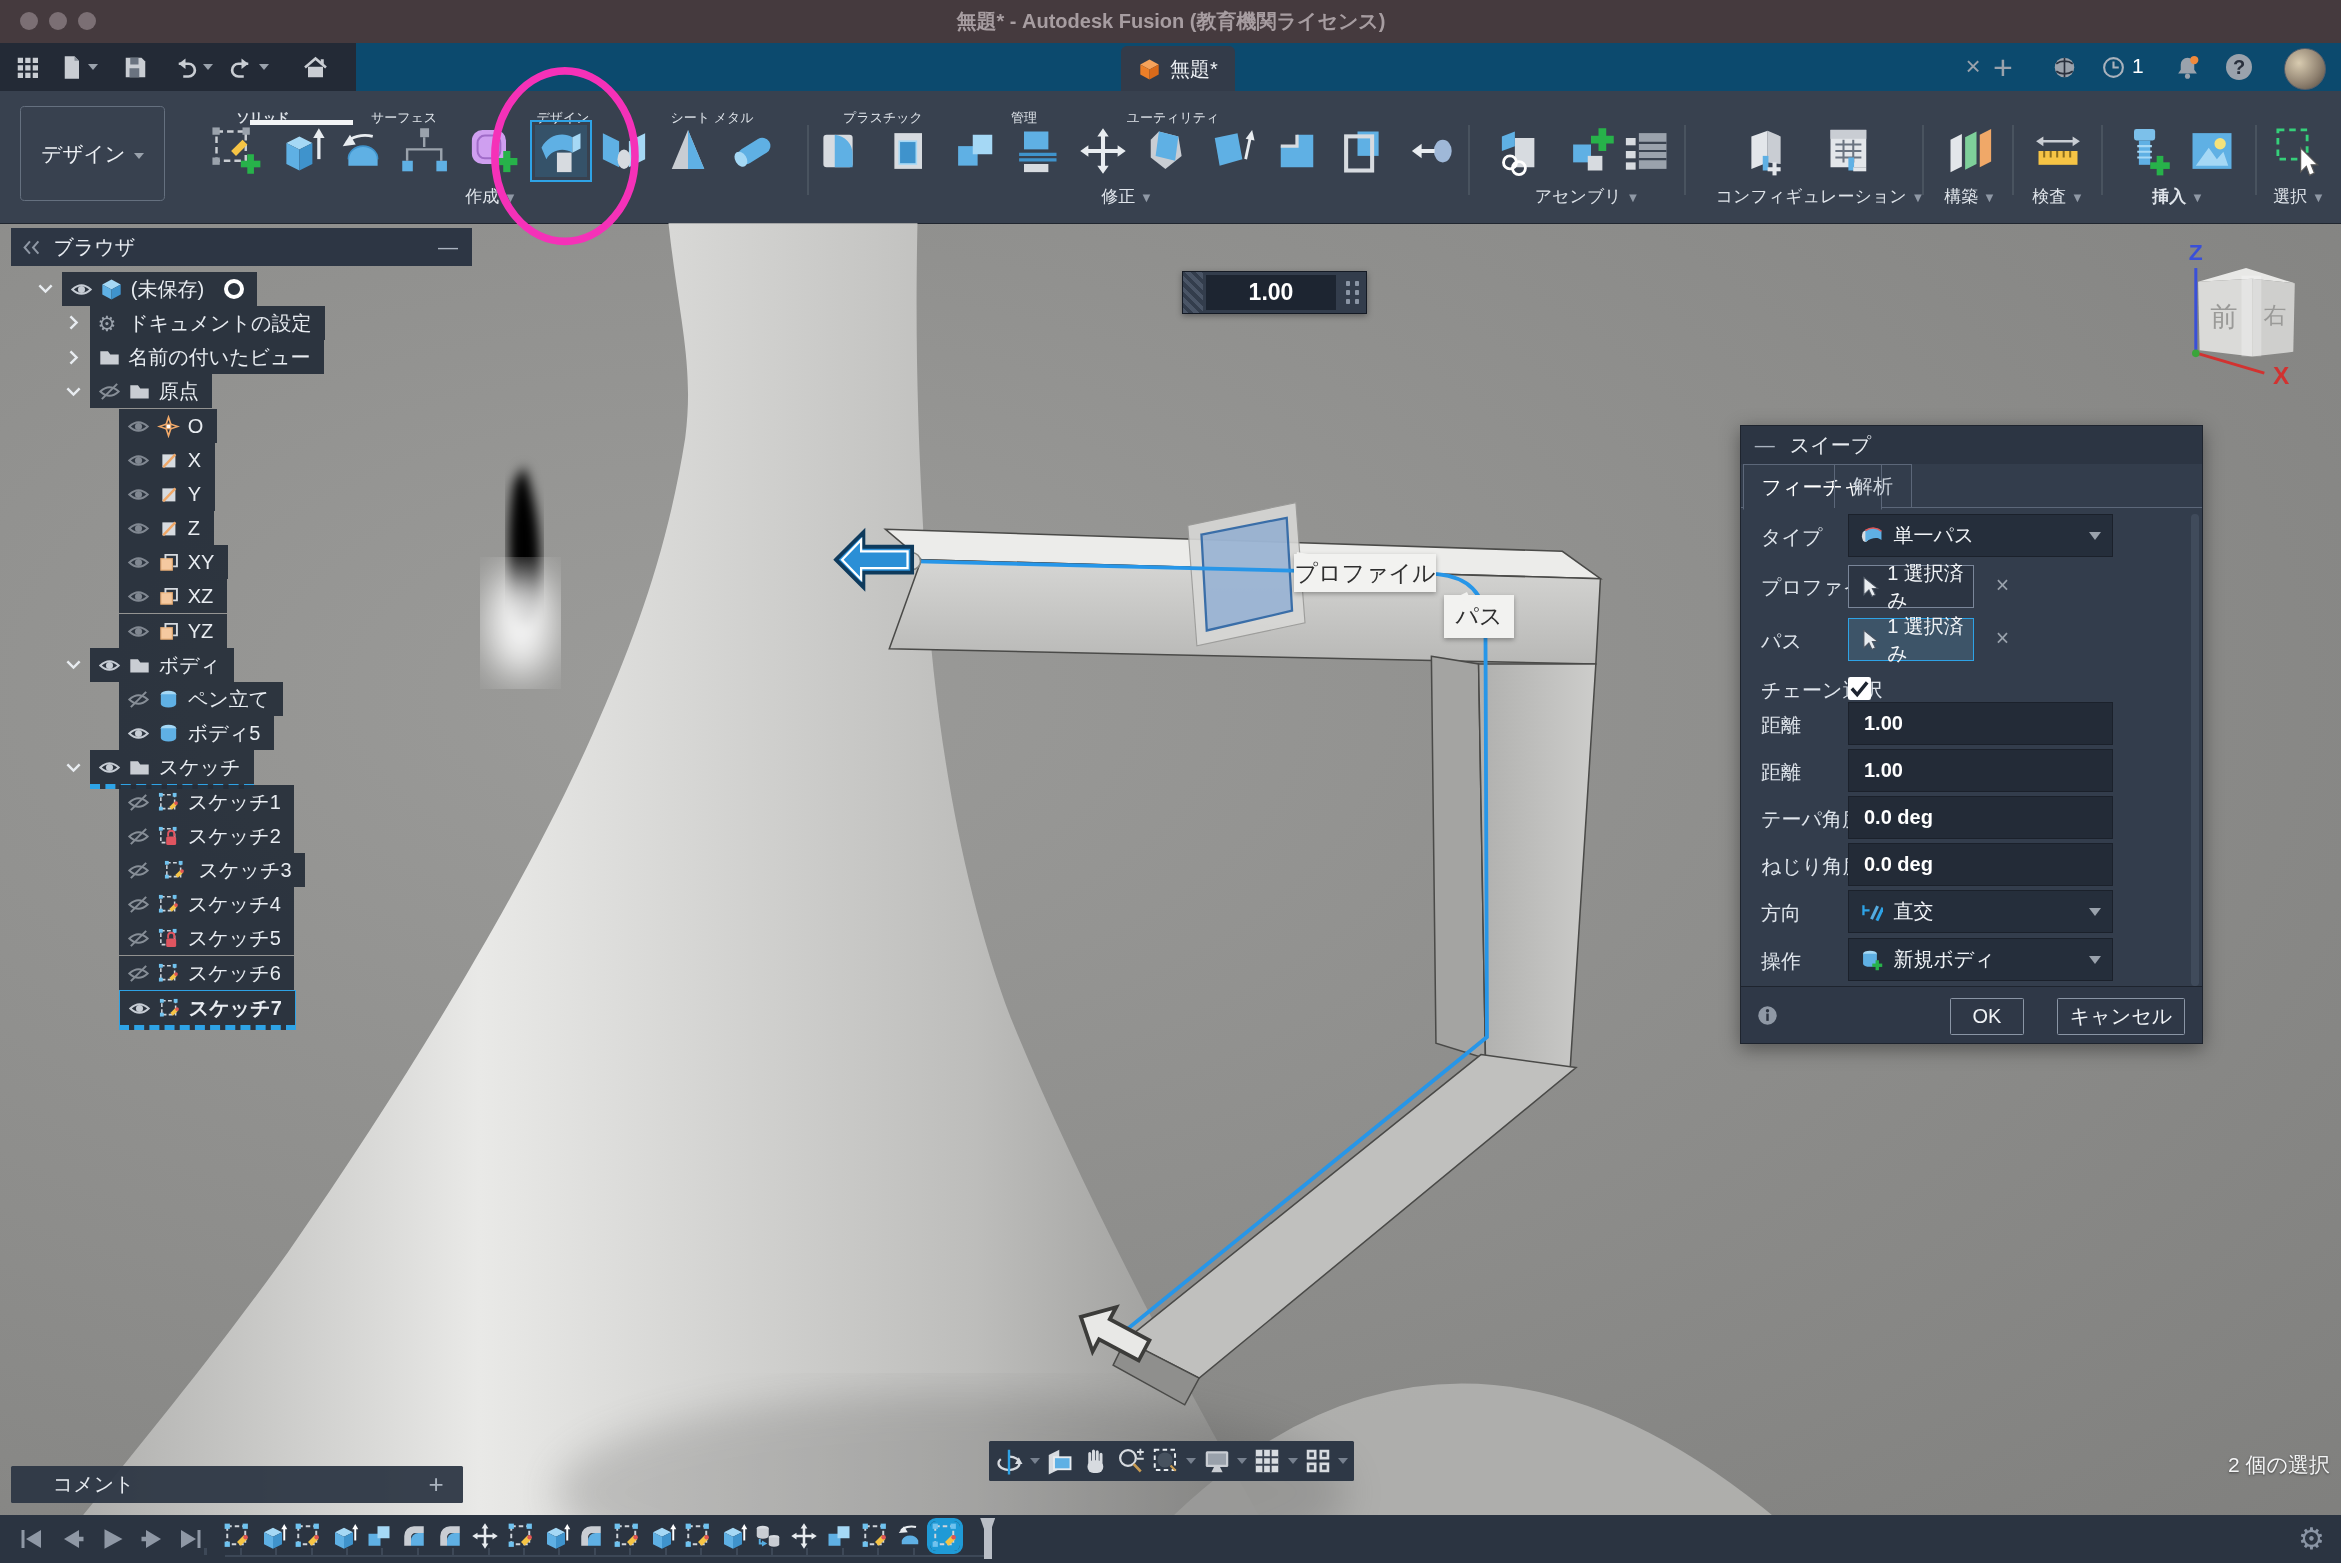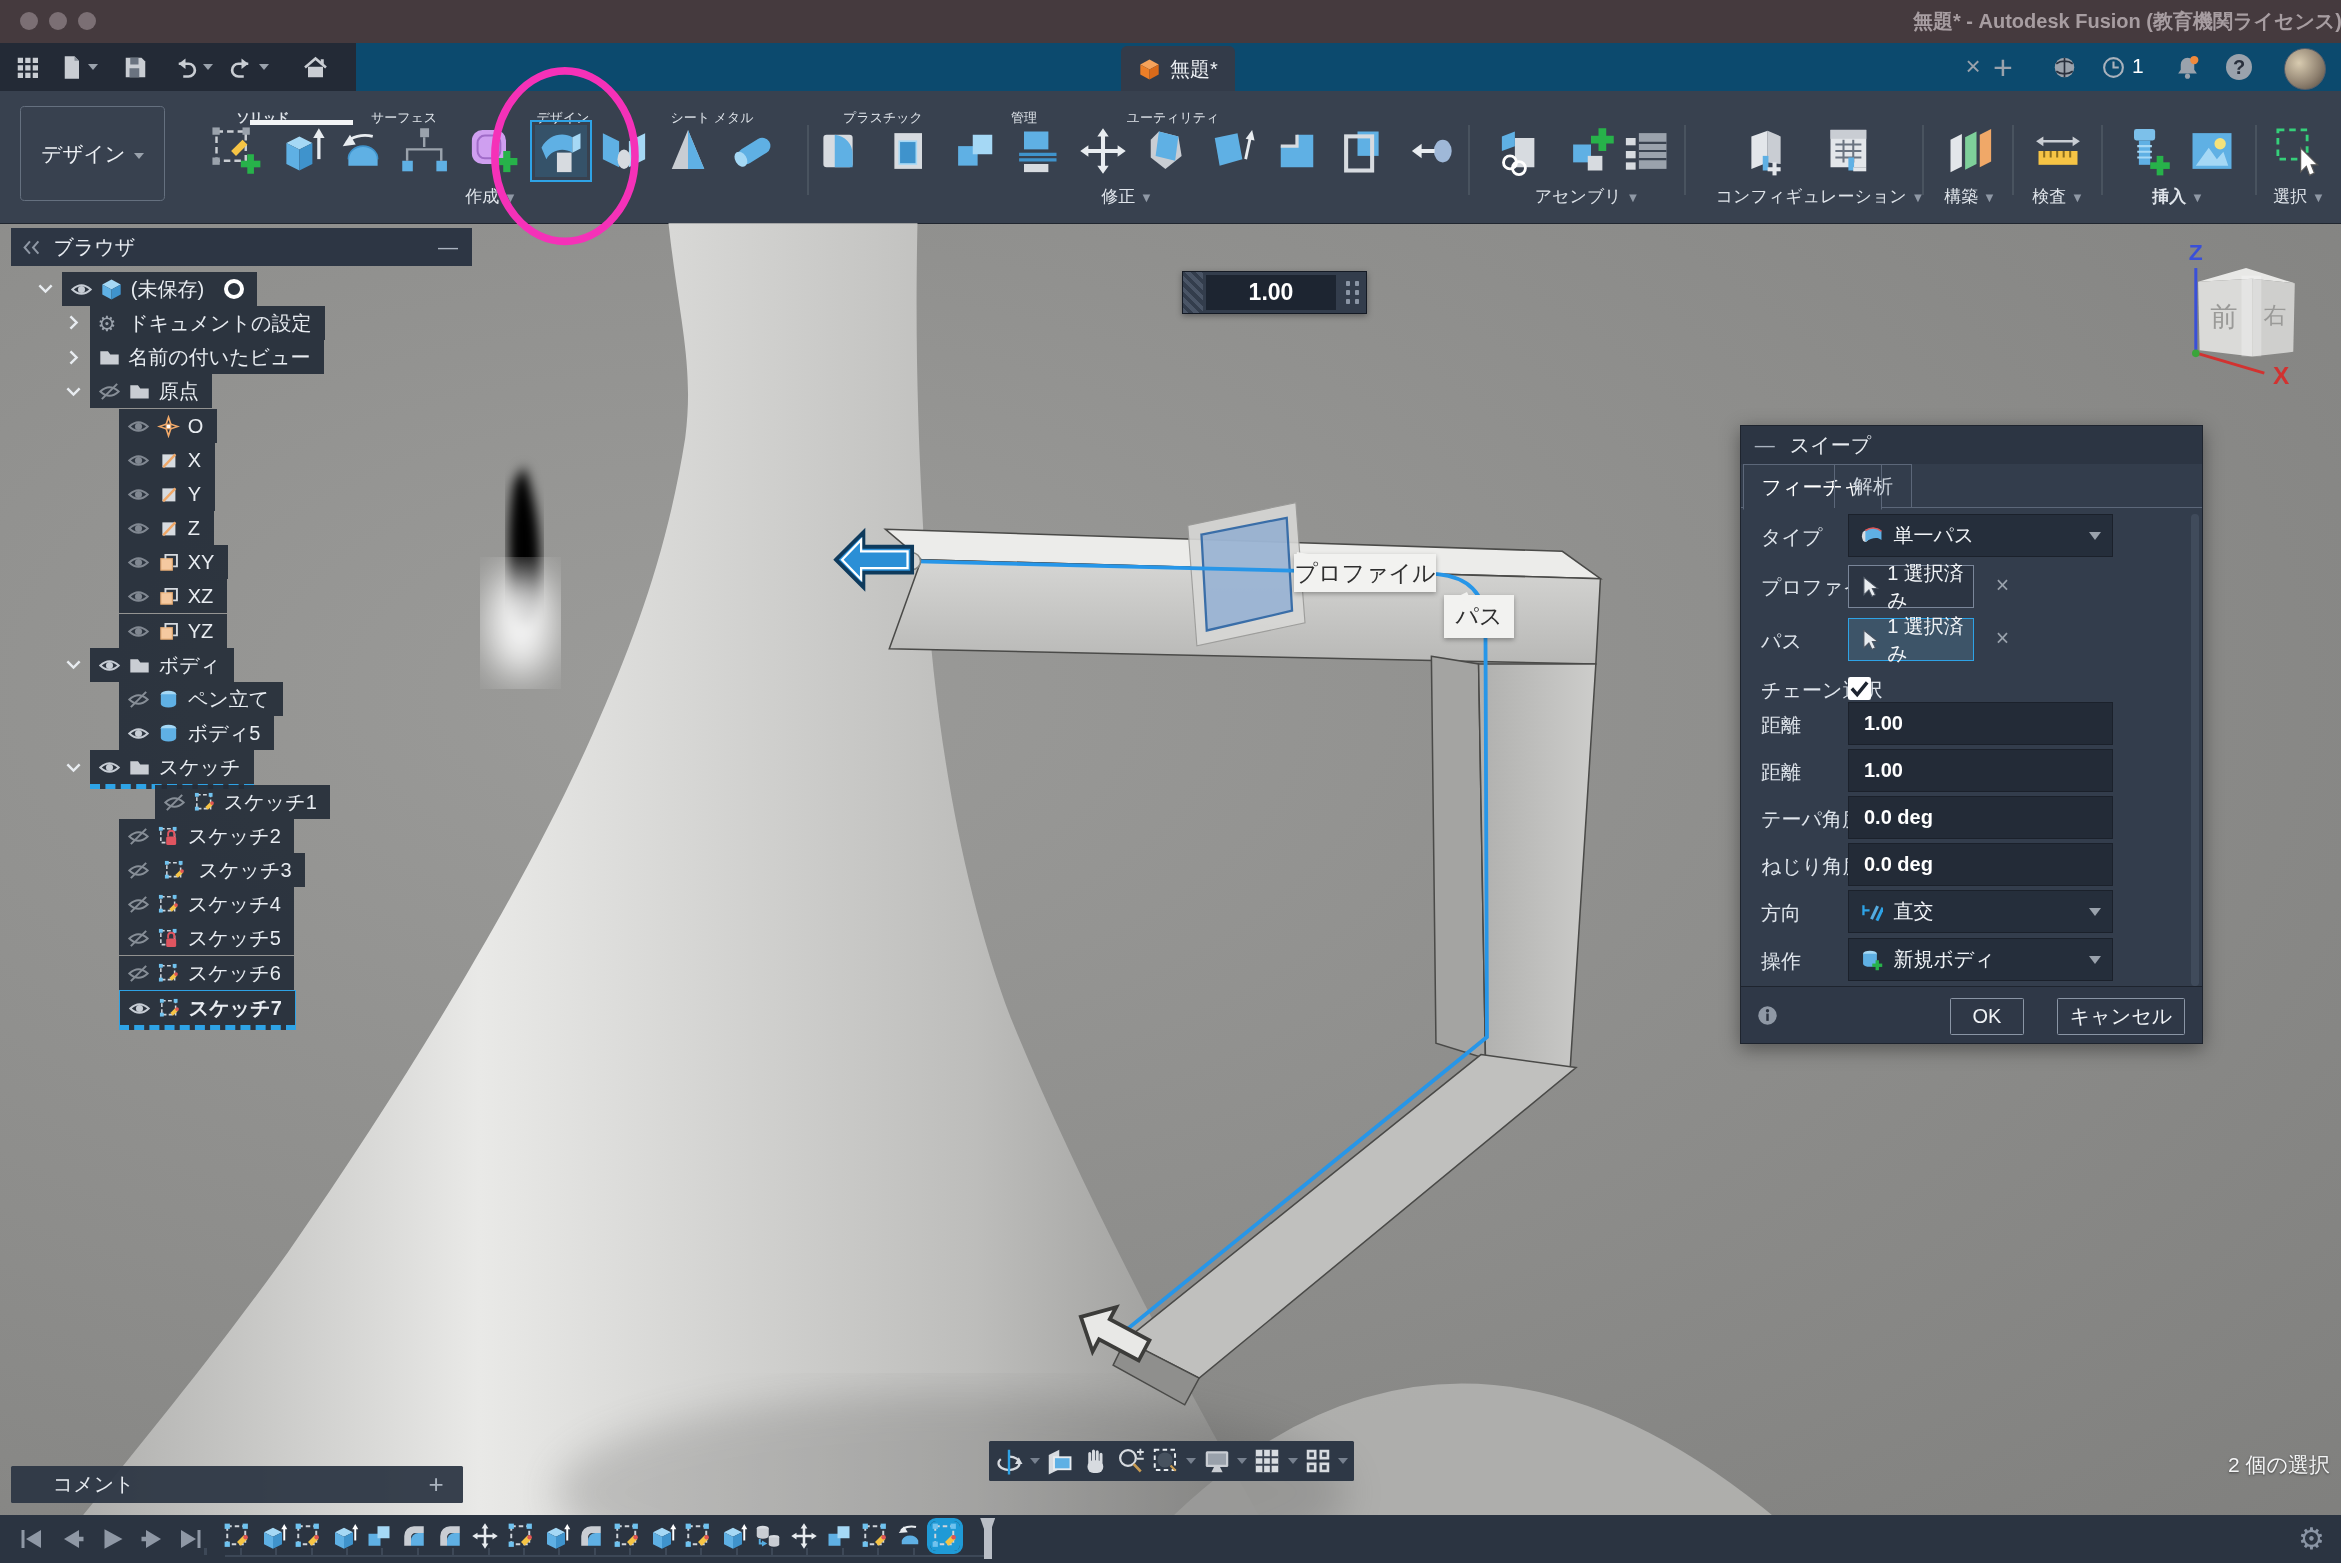--- a/index.html
+++ b/index.html
@@ -2,21 +2,21 @@
 <html style="font-size:12px"><head>
 <meta charset="utf-8">
 <style>
   html,body{margin:0;padding:0;background:#1b1e26;}
   #app{position:relative;width:2342px;height:1564px;overflow:hidden;
        font-family:"Liberation Sans","DejaVu Sans",sans-serif;color:#e8ecf1;}
   .abs{position:absolute;}
   
   #titlebar{left:0;top:0;width:2342px;height:43px;background:#453a3e;}
   .tlight{position:absolute;top:12px;width:18px;height:18px;border-radius:50%;background:#7b6f74;}
-  #win-title{position:absolute;top:0;left:0;width:100%;height:43px;line-height:43px;text-align:right;
+  #win-title{position:absolute;top:0;left:0;width:100%;height:43px;line-height:43px;text-align:center;
              color:#a79da1;font-size:20px;font-weight:bold;}
   
   #tabrow{left:0;top:43px;width:2342px;height:49px;background:#0c4a6e;}
   #qatbg{position:absolute;left:0;top:0;width:356px;height:49px;background:#232a36;}
   .qicon{position:absolute;top:10.7px;width:27px;height:27px;}
   .tcaret{position:absolute;top:21px;width:0;height:0;border-left:5.3px solid transparent;border-right:5.3px solid transparent;border-top:6.9px solid #9aa2ac;}
   #doctab{position:absolute;left:1121px;top:3px;height:46px;padding:0 17px;background:#333b49;border-radius:6px 6px 0 0;
           display:flex;align-items:center;gap:9px;font-size:20px;color:#eef1f5;}
   .ricon{position:absolute;top:10.7px;width:27px;height:27px;}
   #tab-close{position:absolute;left:1958px;top:7.6px;font-size:26px;color:#9aa2ac;width:30px;text-align:center;}
@@ -657,21 +657,21 @@
       <div class="trow dashed" style="left: 90px; top: 750px;">
         <span class="ic30"><svg viewBox="0 0 30 30" width="100%" height="100%">
             <path d="M3 15 Q15 4 27 15 Q15 26 3 15 Z" fill="none" stroke="#c6ccd4" stroke-width="2.6"></path>
             <circle cx="15" cy="15" r="4.6" fill="#c6ccd4"></circle>
           </svg></span>
         <span class="ic30"><svg viewBox="0 0 30 30" width="100%" height="100%">
             <path d="M3 7 h10 l3 4 h11 v13 h-24 Z" fill="#c9cdd3"></path>
           </svg></span>
         <span>スケッチ</span>
       </div>
-      <div class="trow" style="left: 119px; top: 785px; margin-left: 36px;">
+      <div class="trow" style="left: 119px; top: 785px;">
         <span class="ic30"><svg viewBox="0 0 30 30" width="100%" height="100%">
             <g opacity="0.7">
               <path d="M3 15 Q15 4 27 15 Q15 26 3 15 Z" fill="none" stroke="#aeb5bd" stroke-width="2.4"></path>
               <line x1="5" y1="25" x2="25" y2="5" stroke="#aeb5bd" stroke-width="2.6"></line>
             </g>
           </svg></span>
         <span class="ic30"><svg viewBox="0 0 30 30" width="100%" height="100%">
             <rect x="5" y="5" width="18" height="18" fill="none" stroke="#cfd4da" stroke-width="2" stroke-dasharray="5 3"></rect>
             <rect x="2.5" y="2.5" width="5" height="5" fill="#6fc2ef"></rect>
             <rect x="20.5" y="2.5" width="5" height="5" fill="#6fc2ef"></rect>

